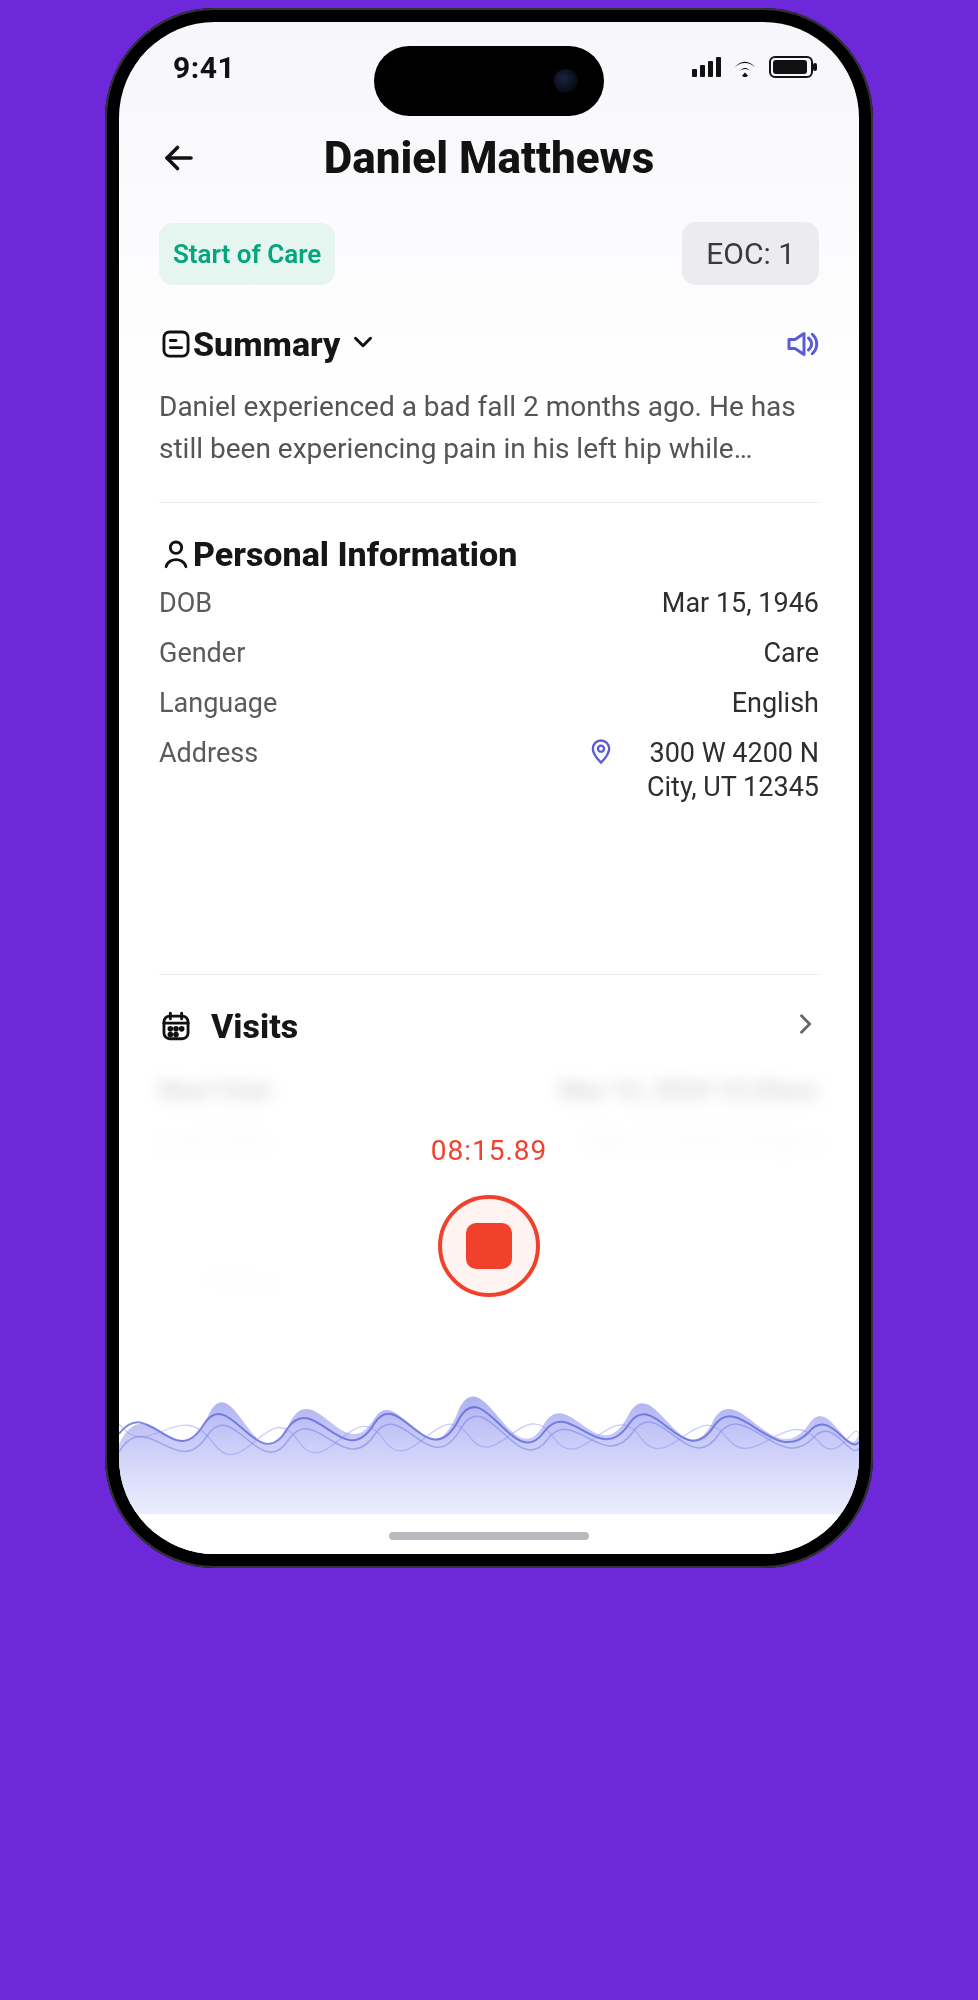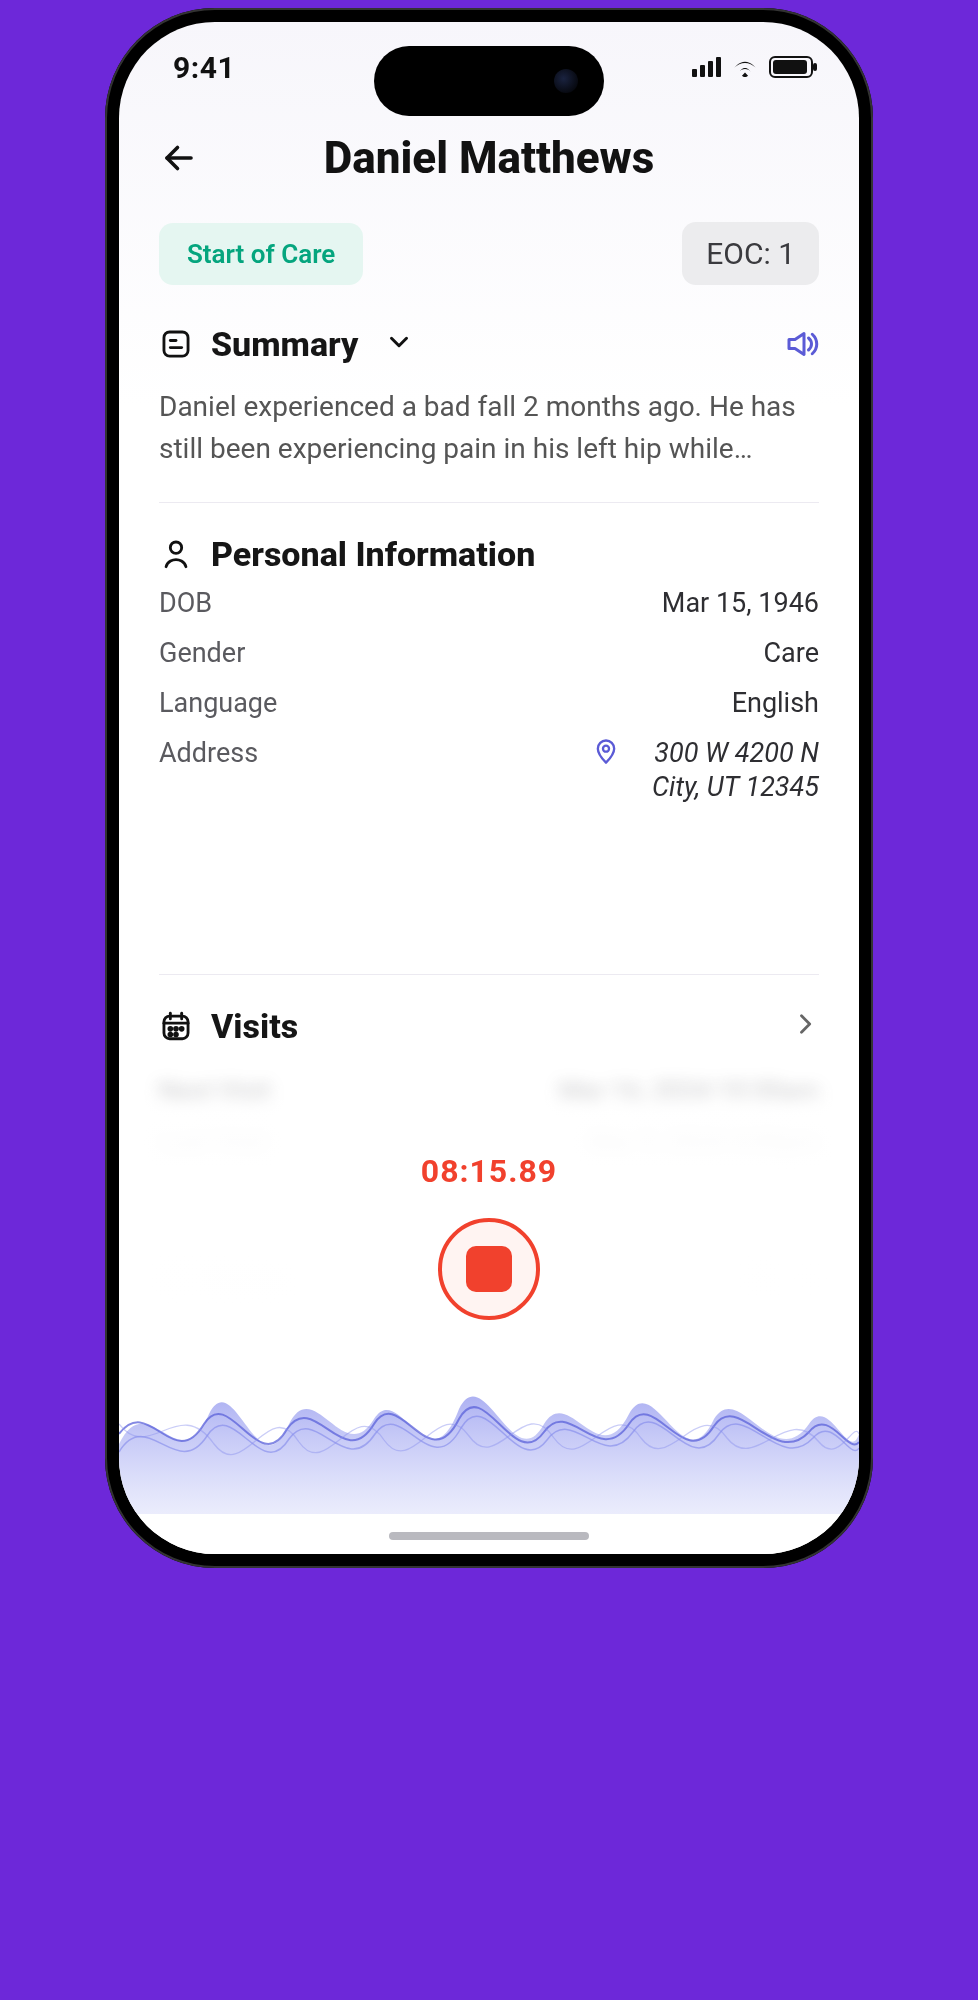--- a/index.html
+++ b/index.html
@@ -72,50 +72,50 @@
     cursor:pointer;
   }
   .title { font-size:44px; font-weight:800; color:#121212; }
   
   .tags {
     position:absolute; top:200px; left:40px; right:40px;
     display:flex; align-items:center; justify-content:space-between;
   }
   .tag-soc {
     background:#e5f6f1; color:#05a57e; font-weight:600;
-    font-size:26px; padding:16px 28px; border-radius:14px;
+    font-size:26px; padding:16px 14px; border-radius:14px;
   }
   .tag-eoc {
     background:#ececee; color:#3a3a3e; font-weight:400;
     font-size:30px; padding:14px 24px; border-radius:14px;
   }
   
   .section { position:absolute; left:40px; right:40px; }
   .sec-summary { top:302px; }
-  .sec-head { display:flex; align-items:center; gap:18px; }
+  .sec-head { display:flex; align-items:center; }
   .sec-head .sh-title { font-size:34px; font-weight:800; color:#161616; }
   .sh-icon, .sh-right { display:flex; align-items:center; }
   .sh-right { margin-left:auto; }
   .sh-chevron { margin-left:8px; }
   .summary-text {
     margin-top:22px; font-size:28px; line-height:1.5; color:#555;
     display:-webkit-box; -webkit-line-clamp:2; -webkit-box-orient:vertical;
     overflow:hidden;
   }
   .divider { position:absolute; left:40px; right:40px; height:1px; background:#eceaf1; }
   .div1 { top:480px; }
   .div2 { top:952px; }
   
   .sec-personal { top:512px; }
   .sec-personal .sec-head { margin-bottom:13px; }
   .pi-rows { display:flex; flex-direction:column; gap:18px; }
   .pi-row { display:flex; align-items:flex-start; justify-content:space-between; font-size:27px; }
   .pi-label { color:#5a5a5f; }
   .pi-val { color:#2e2e32; text-align:right; }
-  .pi-addr { display:flex; align-items:flex-start; gap:32px;font-style:italic; }
+  .pi-addr { display:flex; align-items:flex-start; gap:32px; }
   .pi-addr-lines { text-align:right; color:#2e2e32; }
   .pi-addr-lines div:first-child { margin-bottom:2px; }
   
   .sec-visits { top:984px; }
   .sec-visits .sec-head { justify-content:space-between; }
   .sec-visits .sh-left { display:flex; align-items:center; gap:18px; }
   .visits-blur {
     position:absolute; top:1056px; left:40px; right:40px; height:140px;
     filter: blur(8px); opacity:0.55;
   }
@@ -126,21 +126,21 @@
     display:flex; align-items:center; gap:18px; justify-content:space-between;
   }
   .notes-left{ display:flex; align-items:center; gap:16px;}
   .notes-right{ display:flex; align-items:center; gap:22px;}
   
   .rec-overlay {
     position:absolute; left:0; right:0; top:1056px; bottom:0;
     background: linear-gradient(rgba(255,255,255,0.0) 0%, rgba(255,255,255,0.88) 8%, rgba(255,255,255,0.97) 20%, #ffffff 50%);
     display:flex; flex-direction:column; align-items:center;
   }
-  .rec-time { margin-top:74px; color:#f1412d; font-size:32px; font-weight:700; letter-spacing:1px; }
+  .rec-time { margin-top:56px; color:#f1412d; font-size:28px; font-weight:400; letter-spacing:1px; }
   .rec-btn {
     margin-top:28px;
     width:102px; height:102px; border-radius:50%;
     border:4px solid #f1412d; background:#fff4f2;
     display:flex; align-items:center; justify-content:center;
     cursor:pointer;
   }
   .rec-btn .square { width:46px; height:46px; border-radius:10px; background:#f1412d; }
   .wave {
     position:absolute; left:0; right:0; bottom:40px; height:190px;

